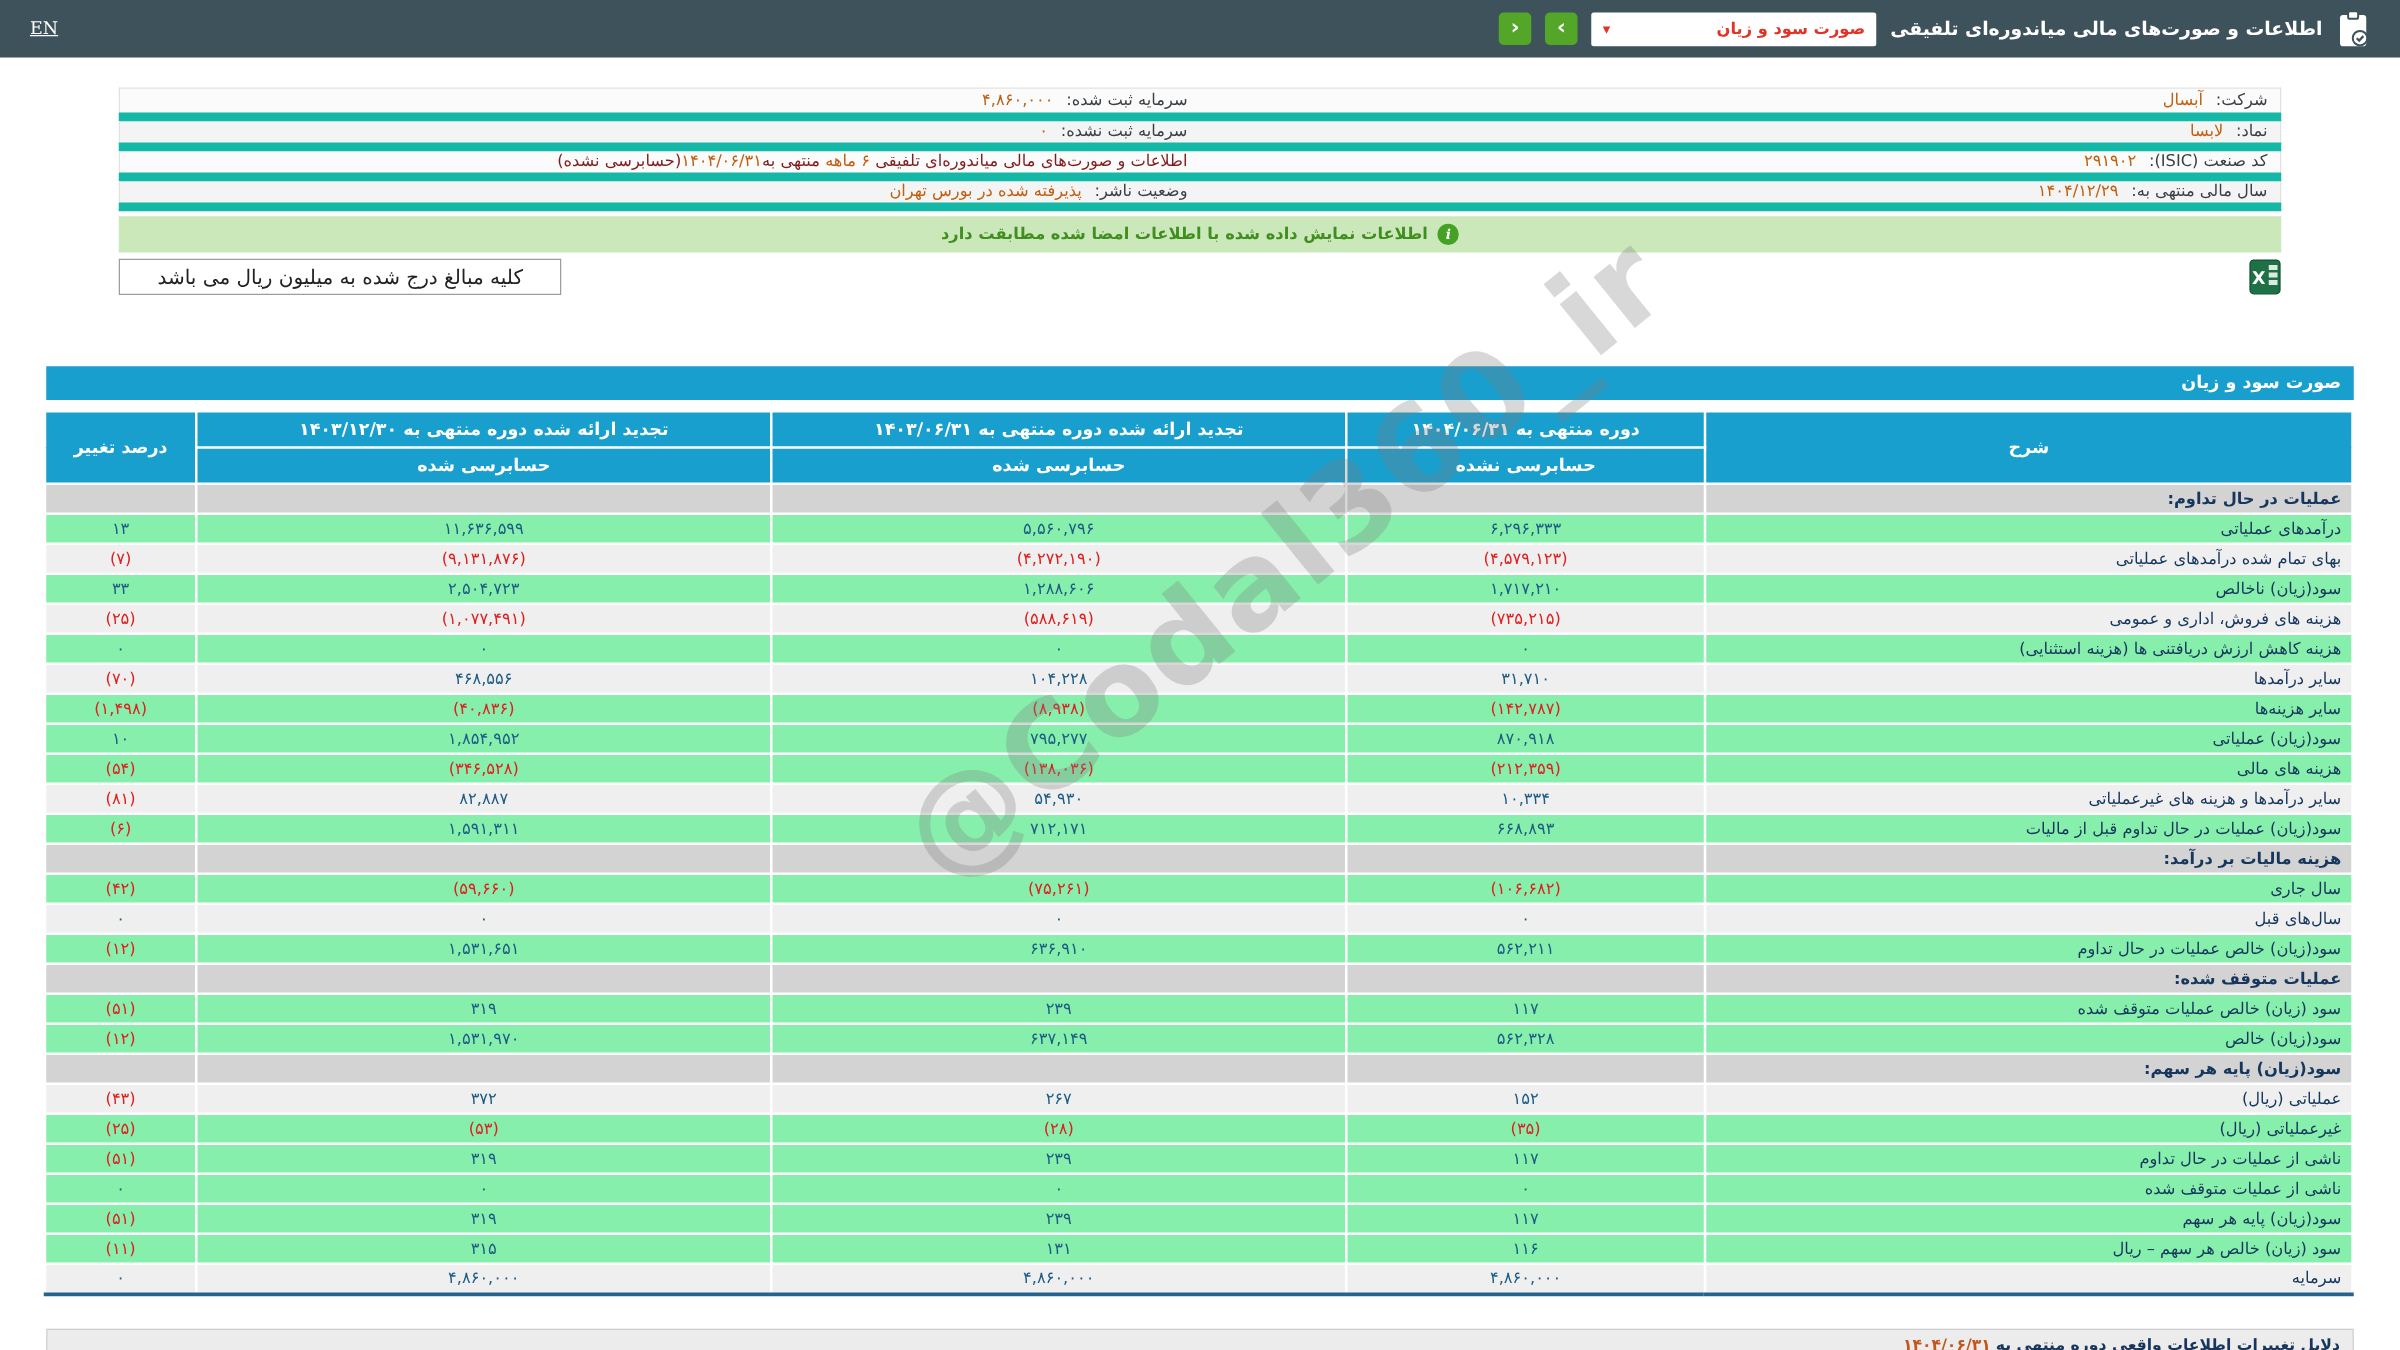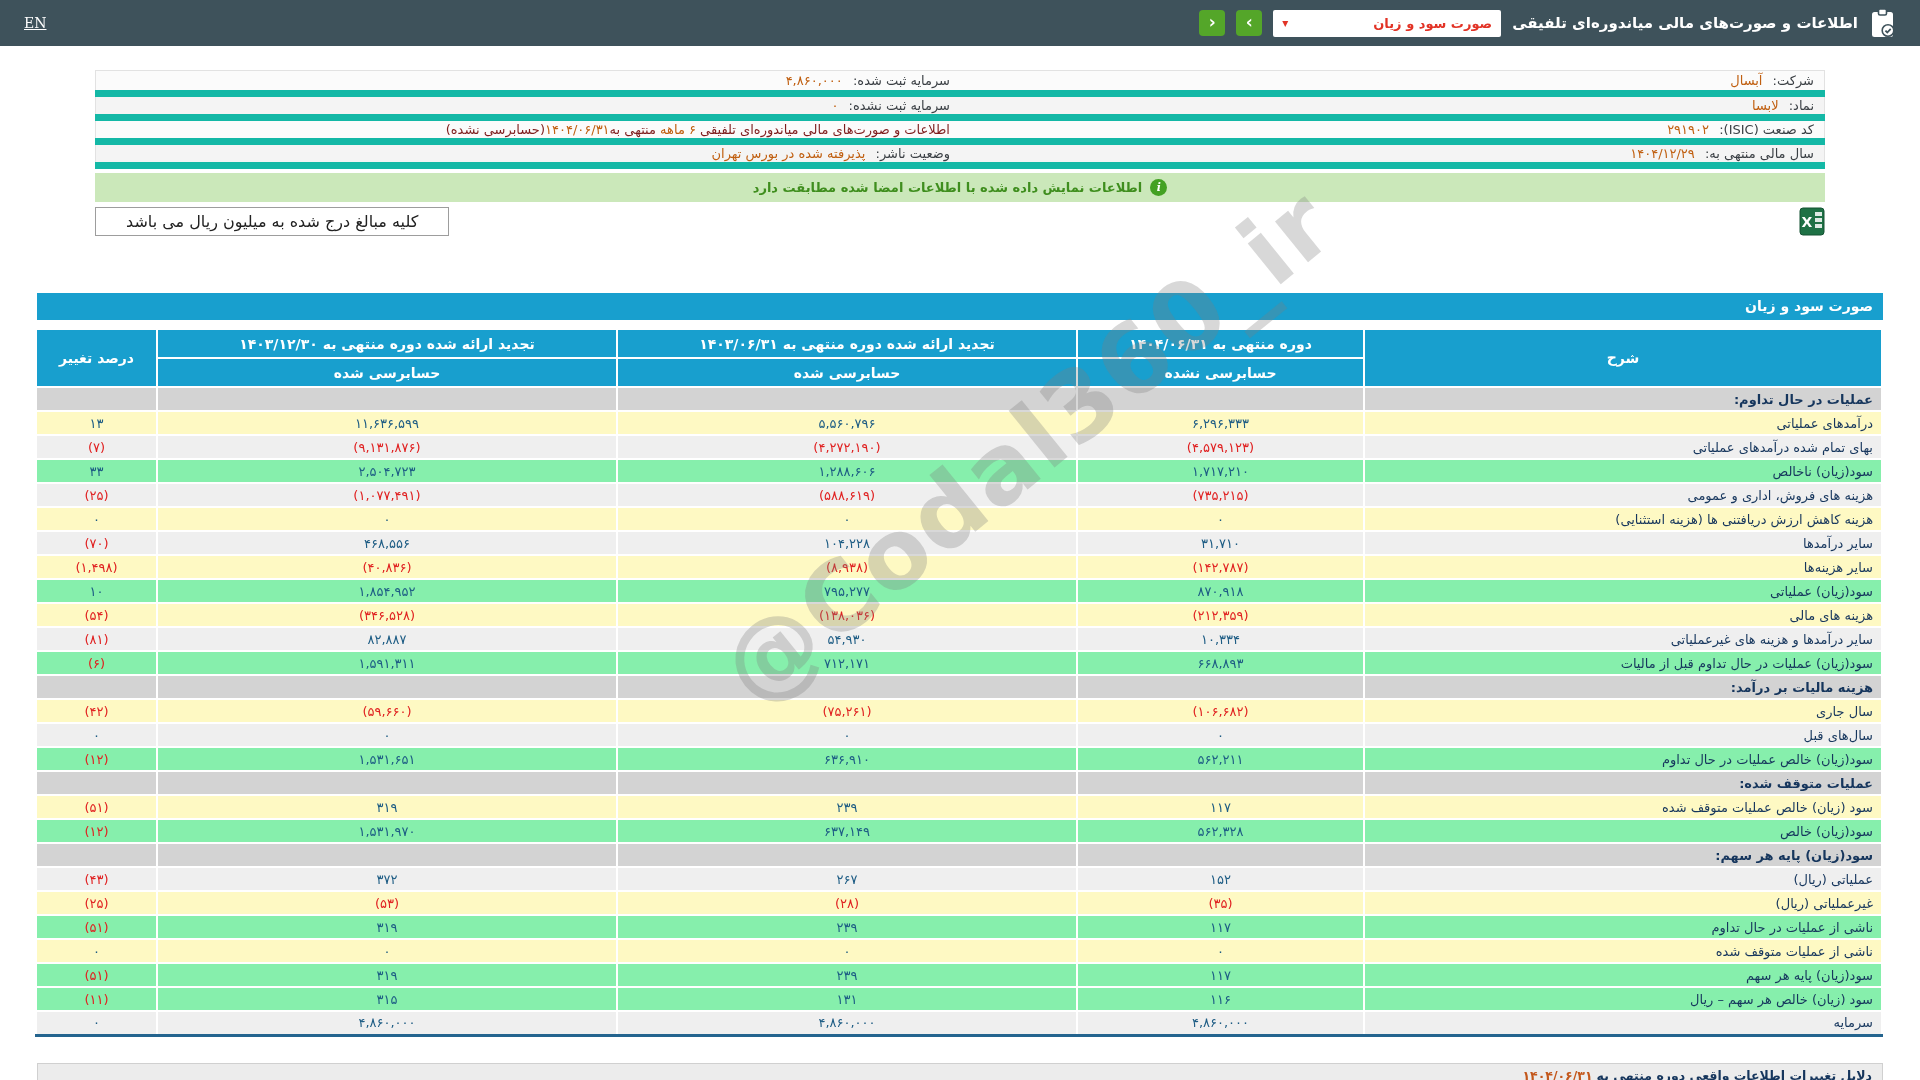--- a/index.html
+++ b/index.html
@@ -78,21 +78,21 @@
   }
   .stmt-table { border-collapse:collapse; width:100%; table-layout:fixed; margin-top:8px; }
   .stmt-table thead th {
     background:#189fce; color:#ffffff; font-size:14px; font-weight:bold;
     border:2px solid #ffffff; height:29px; padding:0 6px;
   }
   .stmt-table tbody td { height:24px; border:2px solid #ffffff; font-size:13px; padding:0 8px; }
   .stmt-table td.lbl { text-align:right; color:#16365d; }
   .stmt-table td.val { text-align:center; color:#1d5c84; }
   .stmt-table td.neg { color:#e02020; }
-  tr.blue td   { background:#fef9c3; }
+  tr.blue td   { background:#86efac; }
   tr.white td  { background:#efefef; }
   tr.yellow td { background:#86efac; }
   tr.section td { background:#d3d3d3; font-weight:bold; color:#16365d;margin-top:32px; }
   .stmt-table tbody tr:last-child td { border-bottom:3px solid #24648e; }
 
   
   .footer-wrap { width:1846px; margin:26px auto 0; }
   .footer-bar {
     background:#ececec; border:1px solid #d0d0d0; height:26px;
     display:flex; align-items:center; padding:0 10px; gap:4px;

